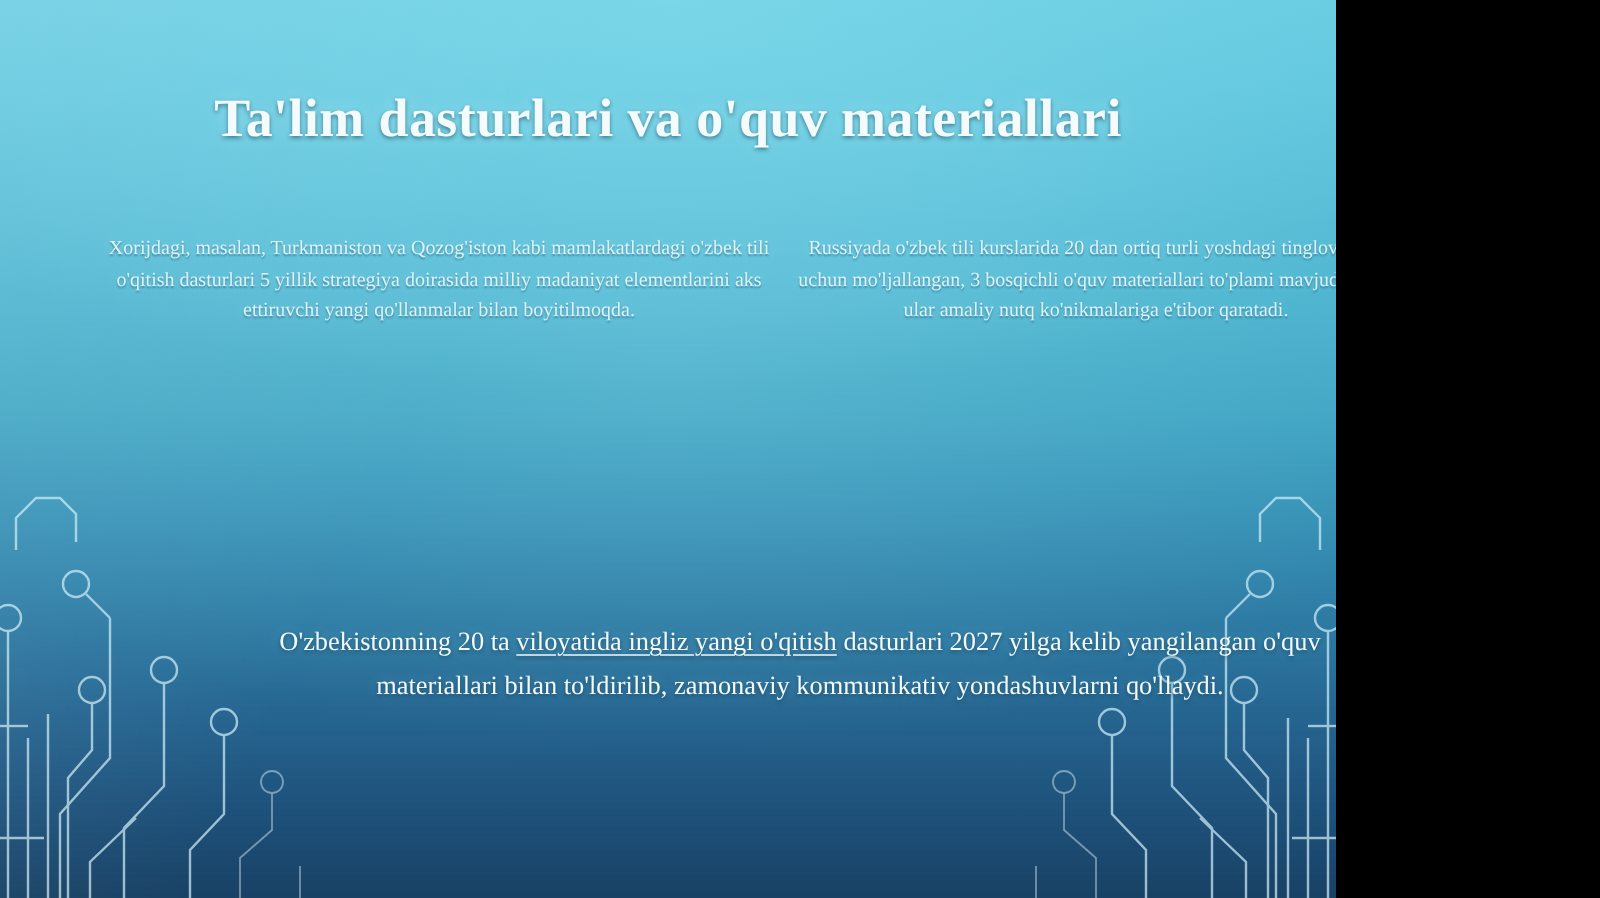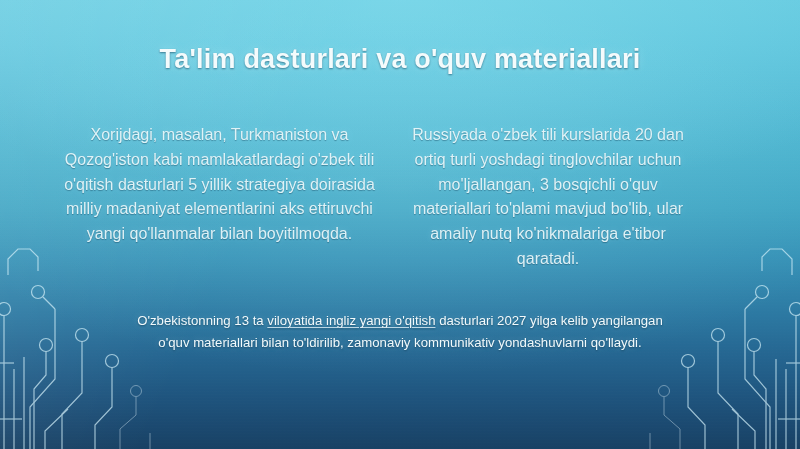--- a/index.html
+++ b/index.html
@@ -2,24 +2,24 @@
 <html><head>
 <meta charset="utf-8">
 <style>
   html, body {
     margin: 0;
     padding: 0;
     background: #000;
   }
   #slide {
     position: relative;
-    width: 800px;
+    width: 668px;
     height: 449px;
     overflow: hidden;
-    font-family: Liberation Sans, sans-serif;
+    font-family: Liberation Serif, serif;
     
     background:
       radial-gradient(ellipse 120% 70% at 50% 0%, rgba(140, 225, 240, 0.55) 0%, rgba(140, 225, 240, 0) 62%),
       linear-gradient(180deg,
         #63C9DF 0%,
         #5DC4DC 10%,
         #55BCD6 22%,
         #4CB3CE 34%,
         #41A6C4 46%,
         #3691B6 58%,
@@ -66,21 +66,21 @@
     letter-spacing: 0.2px;
     text-shadow:
       0 1px 2px rgba(10, 55, 80, 0.55),
       0 0 10px rgba(200, 245, 255, 0.35);
   }
 
   .col {
     position: absolute;
     top: 107px;
     text-align: center;
-    font-size: 16px;
+    font-size: 10px;
     line-height: 1.55;
     color: #E9F7FA;
     text-shadow:
       0 1px 1px rgba(12, 60, 85, 0.45),
       0 0 6px rgba(190, 240, 250, 0.28);
     opacity: 0.93;
   }
   #col-left  { left: 52px;  width: 335px; }
   #col-right { left: 398px; width: 300px; }
 
@@ -165,15 +165,15 @@
 
   <div id="sheen"></div>
   <div id="noise"></div>
 
   <h1 id="title">Ta'lim dasturlari va o'quv materiallari</h1>
 
   <p class="col" id="col-left">Xorijdagi, masalan, Turkmaniston va Qozog'iston kabi mamlakatlardagi o'zbek tili o'qitish dasturlari 5 yillik strategiya doirasida  milliy madaniyat elementlarini aks ettiruvchi yangi qo'llanmalar bilan boyitilmoqda.</p>
 
   <p class="col" id="col-right">Russiyada o'zbek tili kurslarida  20 dan ortiq turli yoshdagi tinglovchilar uchun mo'ljallangan, 3 bosqichli o'quv materiallari to'plami mavjud bo'lib,  ular amaliy nutq ko'nikmalariga e'tibor qaratadi.</p>
 
-  <p id="bottom-para"><span>O'zbekistonning 13 ta </span><span class="spell-underline">viloyatida ingliz yangi o'qitish</span><span> dasturlari 2027 yilga kelib yangilangan o'quv materiallari bilan to'ldirilib,  zamonaviy kommunikativ yondashuvlarni qo'llaydi.</span></p>
+  <p id="bottom-para"><span>O'zbekistonning 20 ta </span><span class="spell-underline">viloyatida ingliz yangi o'qitish</span><span> dasturlari 2027 yilga kelib yangilangan o'quv materiallari bilan to'ldirilib,  zamonaviy kommunikativ yondashuvlarni qo'llaydi.</span></p>
 
 </div>
 
 </body></html>

